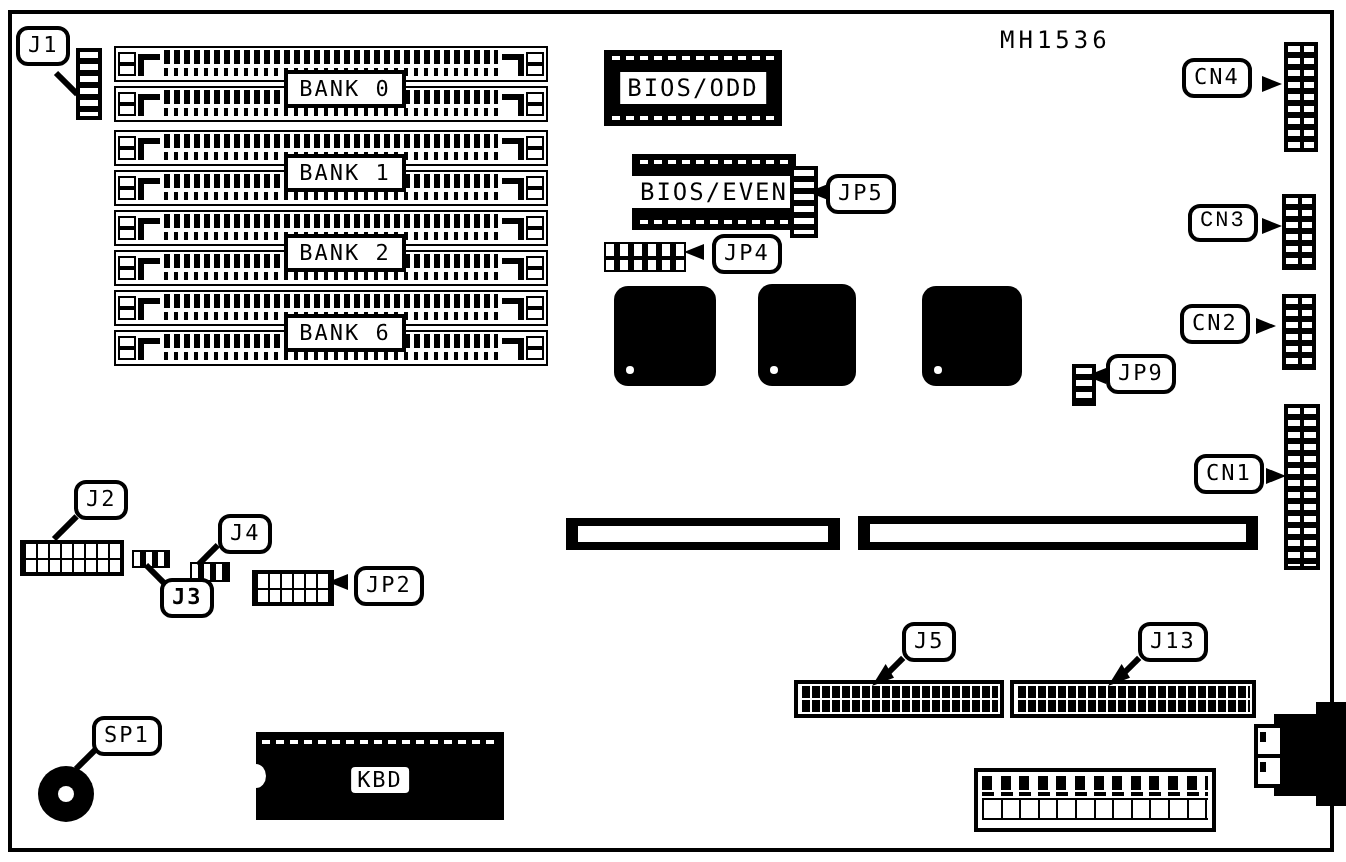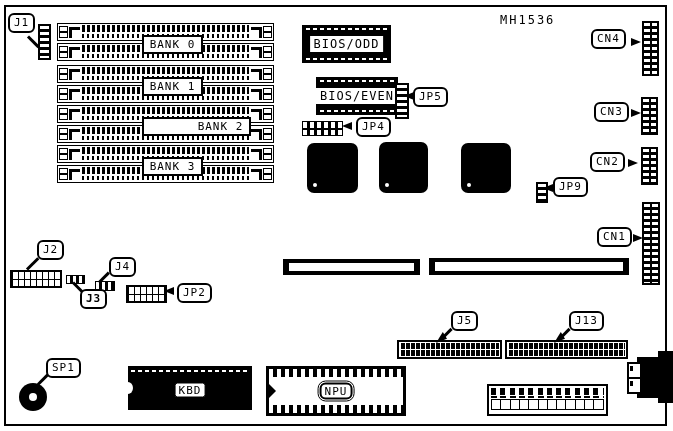--- a/index.html
+++ b/index.html
@@ -247,22 +247,22 @@
       <div class="comb"></div>
       <div class="latch r"></div>
       <div class="endcap">
         <i></i>
         <i></i>
       </div>
     </div>
 
   <div class="banklabel" style="top:35px;">BANK 0</div>
   <div class="banklabel" style="top:77px;">BANK 1</div>
-  <div class="banklabel" style="top:117px;padding-left:48px;">BANK 2</div>
-  <div class="banklabel" style="top:157px;">BANK 3</div>
+  <div class="banklabel" style="top:117px;">BANK 2</div>
+  <div class="banklabel" style="top:157px;">BANK 6</div>
 
   <div class="dip" style="left:302px;top:25px;width:89px;height:38px;">
     <div class="dash top"></div>
     <div class="dash bot"></div>
     <div class="diplabel">BIOS/ODD</div>
   </div>
   <div class="dip" style="left:316px;top:77px;width:82px;height:38px;">
     <div class="dash top"></div>
     <div class="dash bot"></div>
     <div class="diplabel">BIOS/EVEN</div>
@@ -281,21 +281,21 @@
   <div class="qfp" style="left:461px;top:143px;width:50px;height:50px;"></div>
 
   <div class="jpv" style="left:536px;top:182px;width:8px;height:17px;"></div>
   <div class="tri-l" style="left:543px;top:184px;"></div>
   <div class="callout" style="left:553px;top:177px;"><span>JP9</span></div>
 
   <div class="callout" style="left:591px;top:29px;"><span>CN4</span></div>
   <div class="tri-r" style="left:631px;top:38px;"></div>
   <div class="cnv" style="left:642px;top:21px;width:13px;height:51px;"></div>
 
-  <div class="callout" style="left:594px;top:102px;"><span>CN3</span></div>
+  <div class="callout" style="left:594px;top:102px;font-family:Liberation Mono, monospace;"><span>CN3</span></div>
   <div class="tri-r" style="left:631px;top:109px;"></div>
   <div class="cnv" style="left:641px;top:97px;width:13px;height:34px;"></div>
 
   <div class="callout" style="left:590px;top:152px;"><span>CN2</span></div>
   <div class="tri-r" style="left:628px;top:159px;"></div>
   <div class="cnv" style="left:641px;top:147px;width:13px;height:34px;"></div>
 
   <div class="callout" style="left:597px;top:227px;"><span>CN1</span></div>
   <div class="tri-r" style="left:633px;top:234px;"></div>
   <div class="cnv" style="left:642px;top:202px;width:14px;height:79px;"></div>
@@ -333,26 +333,20 @@
   <div class="callout" style="left:46px;top:358px;"><span>SP1</span></div>
   <div class="tail rotm45" style="left:38px;top:383px;width:15px;"></div>
   <div class="spk"></div>
 
   <div class="kbd">
     <div class="dash"></div>
     <div class="knotch"></div>
     <div class="kbdlabel">KBD</div>
   </div>
 
-  <div class="npu">
-    <div class="combrow top"></div>
-    <div class="combrow bot"></div>
-    <div class="nnotch"></div>
-    <div class="npulabel">NPU</div>
-  </div>
 
   <div class="pwr">
     <div class="pwr-pins"></div>
     <div class="pwr-line"></div>
     <div class="pwr-sq"></div>
   </div>
 
   <div class="din-a"></div>
   <div class="din-b"></div>
   <div class="din-p" style="top:362px;"></div>

